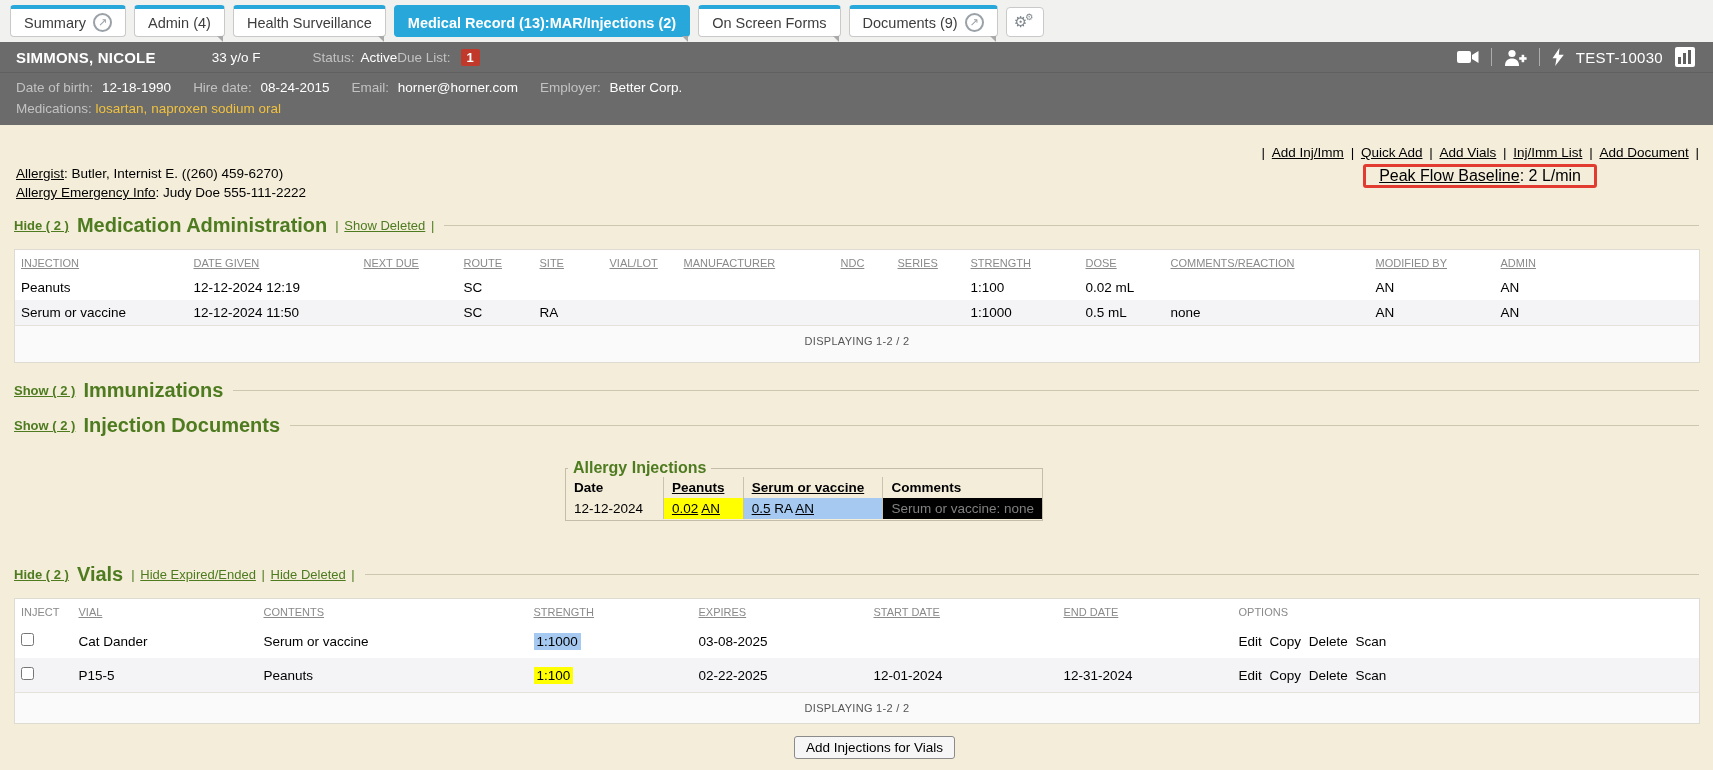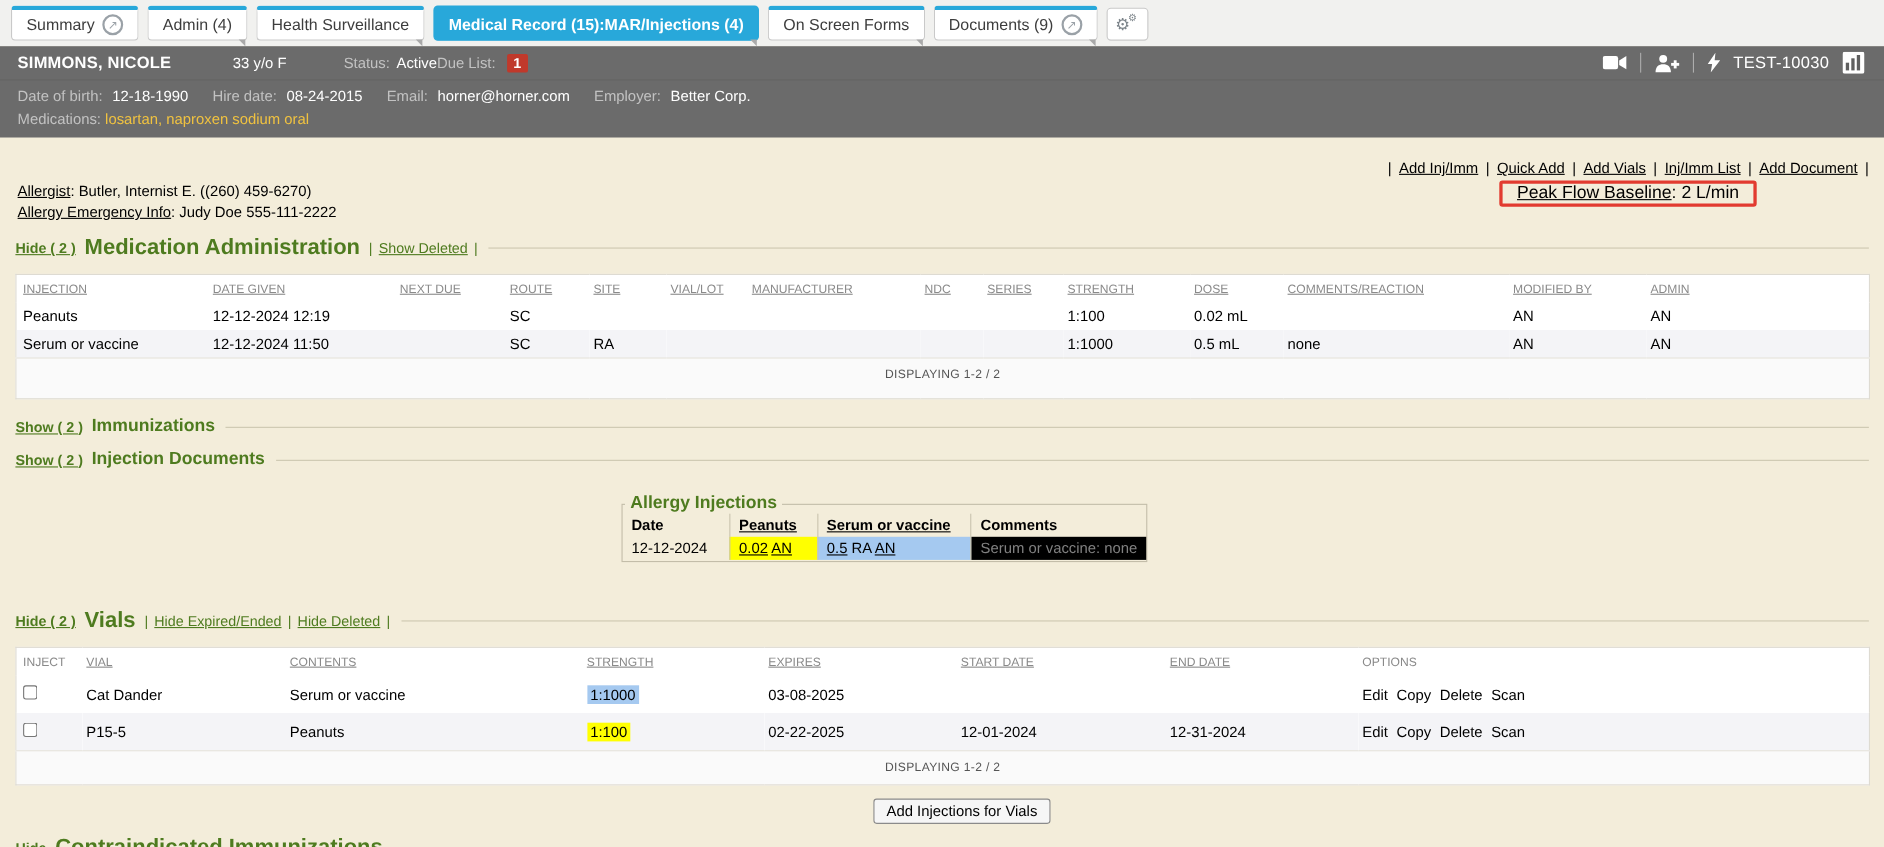--- a/index.html
+++ b/index.html
@@ -55,21 +55,21 @@
   .info-row { margin-top:4px; display:flex; justify-content:space-between; align-items:flex-start;
               padding-left:16px; }
   .allergy-lines { font-size:13.5px; line-height:19px; color:#000; }
   .peak-box { border:3px solid #e23b30; border-radius:3px; padding:0 13px; font-size:16px;
               margin-right:116px; background:transparent; white-space:nowrap; }
 
   .sec { display:flex; align-items:center; margin:12px 14px; color:#4e7b1f; white-space:nowrap; }
   .sec .hide-link { font-weight:bold; text-decoration:underline; font-size:13px; color:#4e7b1f; cursor:pointer; }
   .sec .sec-title { font-weight:bold; margin-left:8px; }
   .sec .title-lg { font-size:20px; }
-  .sec .title-md { font-size:16px; }
+  .sec .title-md { font-size:20px; }
   .sec .sec-extra { font-size:13px; margin-left:8px; color:#4e7b1f; }
   .sec .sec-extra a { color:#4e7b1f; margin:0 2px; }
   .sec .line { flex:1; border-top:1px solid #cdc7b0; margin-left:10px; }
   .sec-medadmin { margin-top:12px; }
 
   table.grid { margin:4px 14px 0; width:1685px; border-collapse:collapse; table-layout:fixed;
                background:#fff; border:1px solid #dedbd2; font-size:13.5px; }
   table.grid th { font-size:11px; font-weight:normal; color:#8a8a8a; text-align:left;
                   padding:7px 4px 6px; white-space:nowrap; }
   table.grid th .th-link { text-decoration:underline; cursor:pointer; }
@@ -113,21 +113,21 @@
       <span>Summary</span>
       <span class="circ-icon">↗</span>
     </div>
     <div class="tab has-fold">
       <span>Admin (4)</span>
     </div>
     <div class="tab has-fold">
       <span>Health Surveillance</span>
     </div>
     <div class="tab active has-fold">
-      <span>Medical Record (15):MAR/Injections (4)</span>
+      <span>Medical Record (13):MAR/Injections (2)</span>
     </div>
     <div class="tab has-fold">
       <span>On Screen Forms</span>
     </div>
     <div class="tab has-fold">
       <span>Documents (9)</span>
       <span class="circ-icon">↗</span>
     </div>
     <div class="gear-btn">
       <span class="gear-main">⚙</span>

